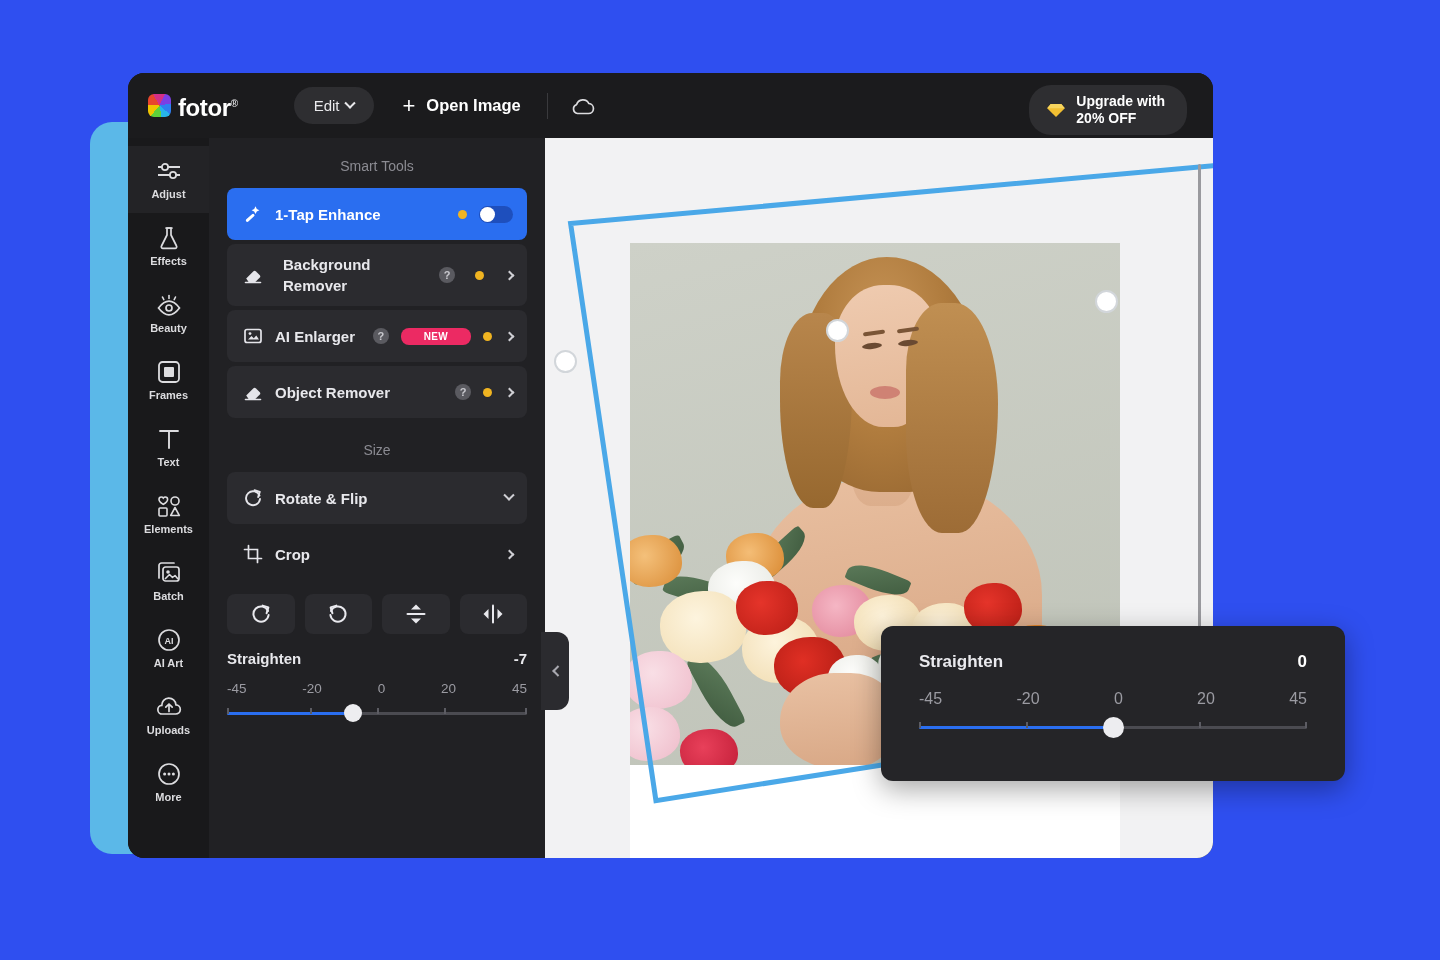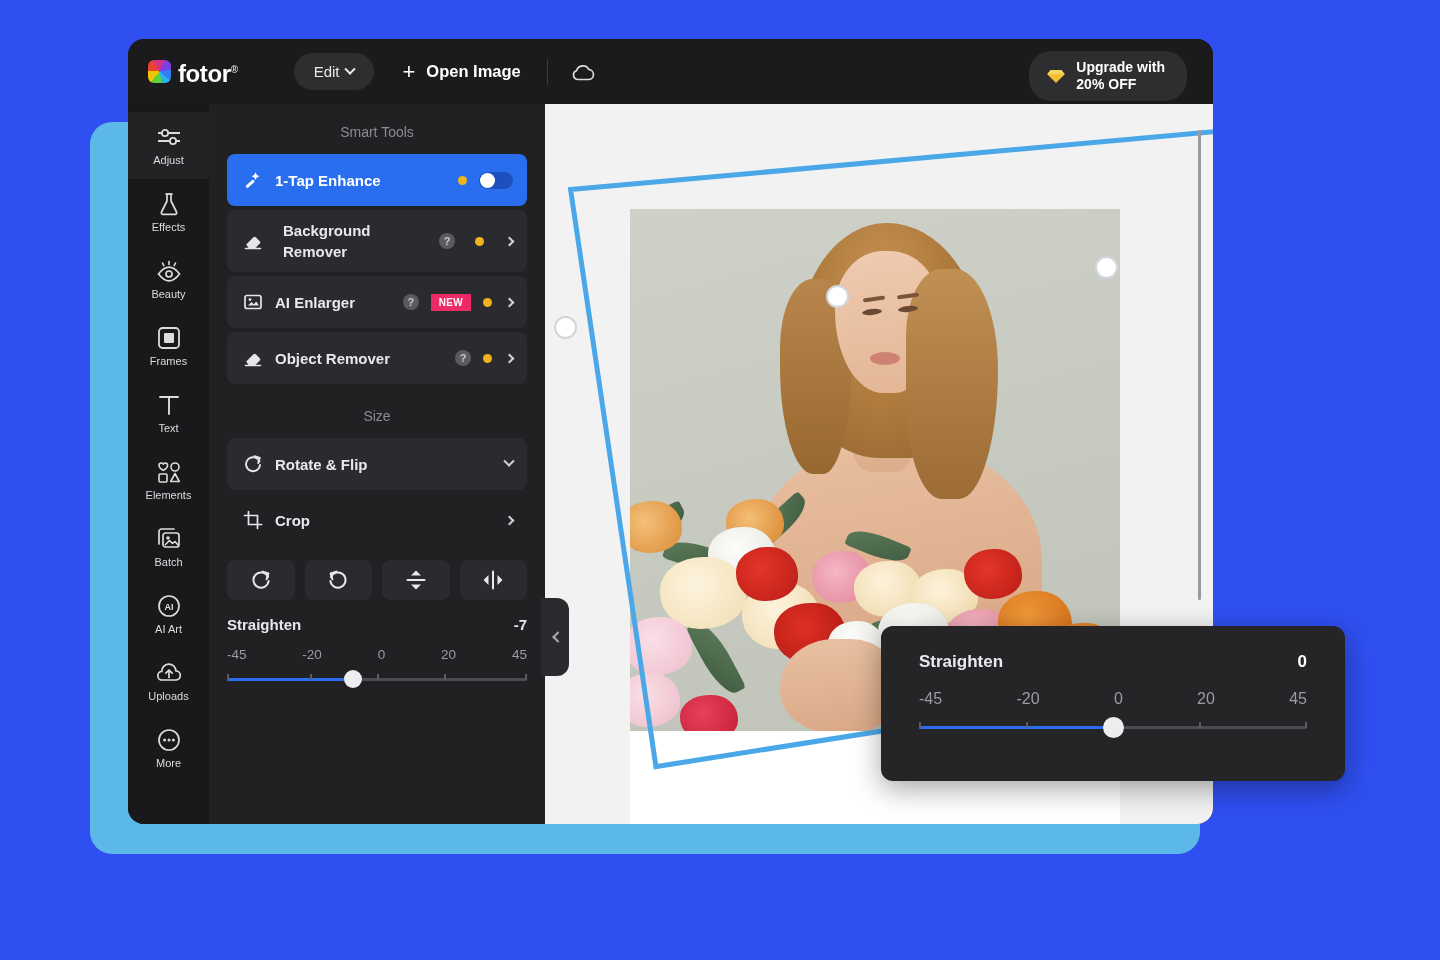--- a/index.html
+++ b/index.html
@@ -15,21 +15,21 @@
     position: absolute;
     left: 90px; top: 122px;
     width: 1110px; height: 732px;
     background: #5bb8e8;
     border-radius: 22px;
   }
 
   
   #app-window {
     position: absolute;
-    left: 128px; top: 39px;
+    left: 128px; top: 73px;
     width: 1085px; height: 785px;
     background: #1c1c1e;
     border-radius: 16px;
     overflow: hidden;
     display: flex;
     flex-direction: column;
   }
 
   
   #header {
@@ -110,21 +110,21 @@
     flex: 0 0 81px;
     padding-top: 8px;
   }
   .rail-item {
     height: 67px;
     display: flex; flex-direction: column;
     align-items: center; justify-content: center;
     gap: 5px; cursor: pointer;
   }
   .rail-item.active { background: #232326; }
-  .rail-label { color: #dcdcdf; font-size: 11px; font-weight: normal; }
+  .rail-label { color: #dcdcdf; font-size: 11px; font-weight: bold; }
   .rail-ico { height: 24px; display:flex; align-items:center; }
 
   
   #panel {
     width: 336px; flex: 0 0 336px;
     background: #212124;
     display: flex; flex-direction: column;
     position: relative;
   }
   .section-title {
@@ -145,21 +145,21 @@
   .tool-ico { width:20px; display:flex; align-items:center; justify-content:center; flex:0 0 20px; }
   .tool-label { color:#e8e8ec; font-size:15px; font-weight:bold; flex:1; line-height:21px; }
   .tool-row.active .tool-label { color:#fff; }
   .help-dot {
     width:16px;height:16px;border-radius:50%;background:#5a5a60;
     color:#c9c9ce;font-size:11px;font-weight:bold;
     display:flex;align-items:center;justify-content:center; flex:0 0 16px;
   }
   .new-badge {
     background:#ec2a63; color:#fff; font-size:10px; font-weight:bold;
-    padding:3px 8px; border-radius:0; letter-spacing:.3px;
+    padding:3px 23px; border-radius:8px; letter-spacing:.3px;
   }
   .pro-dot { width:9px;height:9px;border-radius:50%;background:#f0b421; flex:0 0 9px; }
   .chev-r { width:7px;height:7px;border-top:2px solid #cfcfd4;border-right:2px solid #cfcfd4;
             transform: rotate(45deg); margin-left:2px; }
   .toggle {
     width:34px;height:17px;border-radius:9px;background:#1e4fbd;
     position:relative; flex:0 0 34px;
   }
   .toggle .knob {
     position:absolute; left:1px; top:1px; width:15px;height:15px;border-radius:50%;background:#fff;

